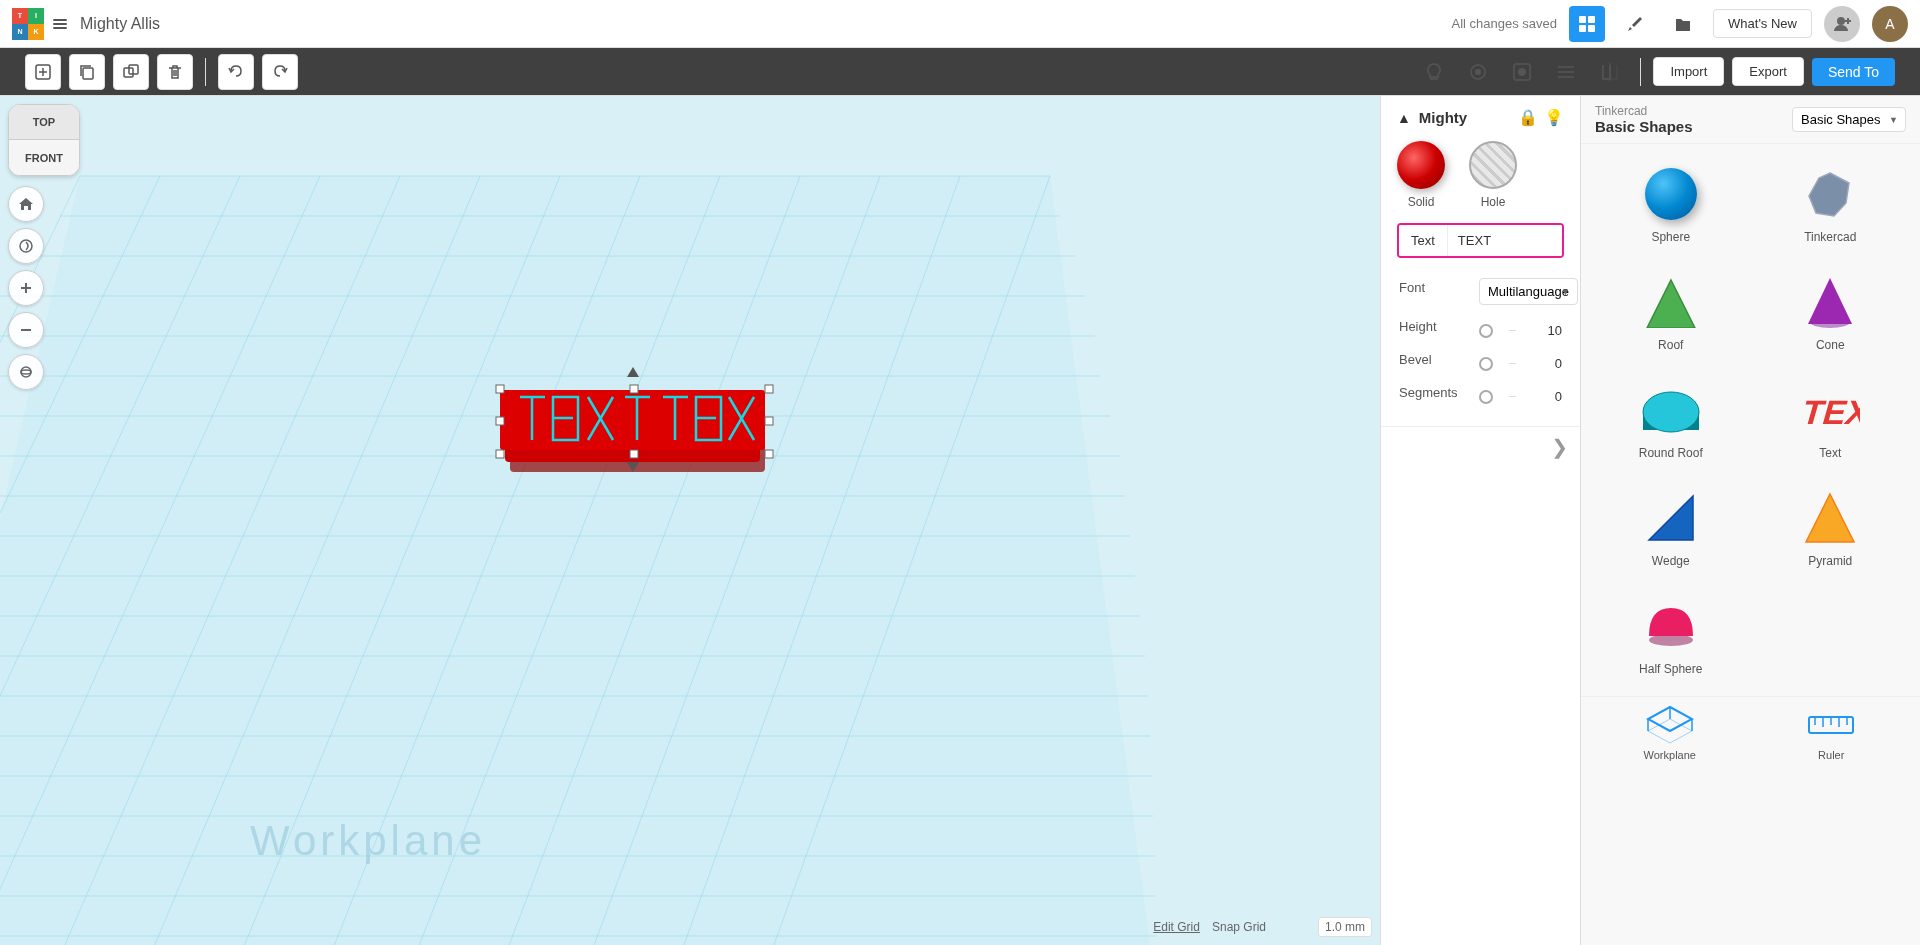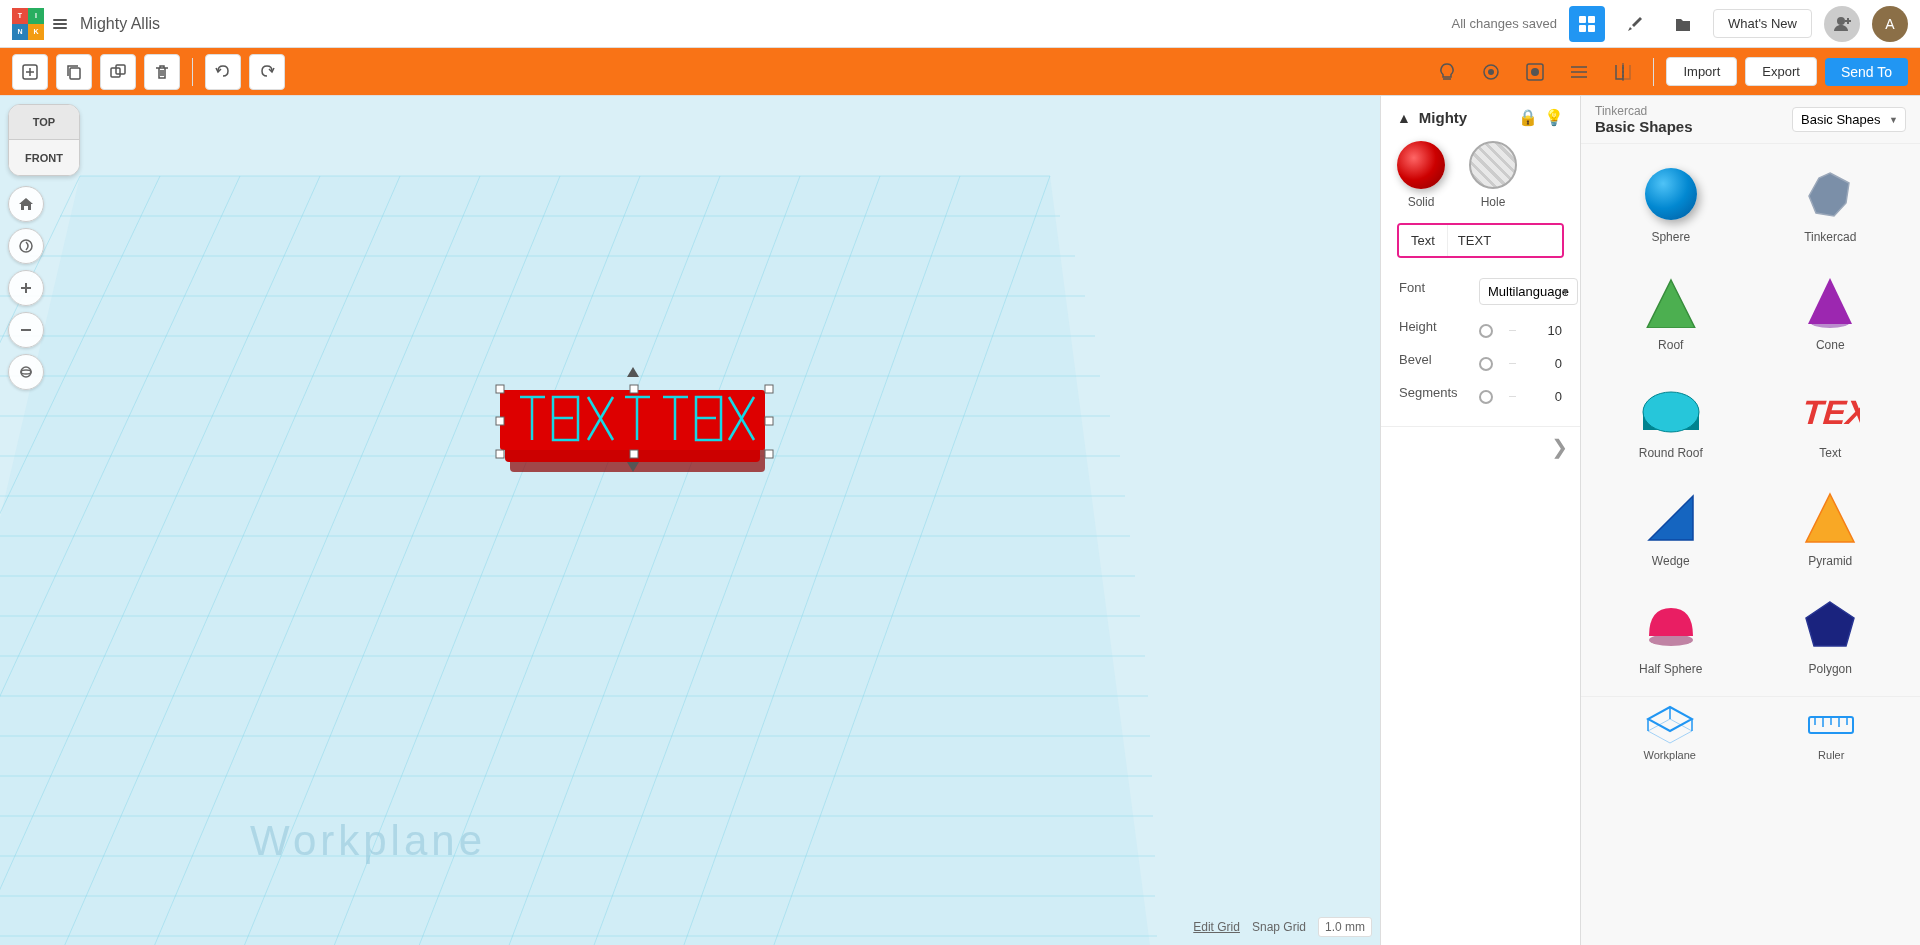--- a/index.html
+++ b/index.html
@@ -53,25 +53,25 @@
     }
     .avatar-btn {
       width: 36px; height: 36px; border-radius: 50%; background: #8B6F47;
       cursor: pointer; border: none; overflow: hidden;
       display: flex; align-items: center; justify-content: center; color: white; font-size: 14px;
     }
 
     
     .toolbar {
       height: 48px;
-      background: #f97316;
+      background: #404040;
       border-bottom: 1px solid #ddd;
       display: flex;
       align-items: center;
-      padding: 0 12px;
+      padding: 0 25px;
       gap: 8px;
       flex-shrink: 0;
     }
     .tool-btn {
       width: 36px; height: 36px; border: 1px solid #ddd; background: #fff;
       border-radius: 4px; display: flex; align-items: center; justify-content: center;
       cursor: pointer; font-size: 16px; color: #555;
     }
     .tool-sep { width: 1px; height: 28px; background: #ddd; margin: 0 4px; }
     .tool-spacer { flex: 1; }
@@ -661,21 +661,21 @@
         <polygon points="148,15 154,25 142,25" fill="#555"></polygon>
 
         <polygon points="148,120 154,110 142,110" fill="#555"></polygon>
       </svg>
     </div>
 
     
     <div style="position:absolute; bottom:8px; right:8px; display:flex; align-items:center; gap:12px; font-size:12px; color:#666;">
       <span style="cursor:pointer; text-decoration:underline;">Edit Grid</span>
       <span>Snap Grid</span>
-      <span style="cursor:pointer; border:1px solid #ddd; padding:2px 6px; border-radius:3px; background:#fff;">1.0 mm</span>
+      <span style="cursor:pointer; border:1px solid #ddd; padding:2px 6px; border-radius:3px; background:#fff;margin-left:40px;">1.0 mm</span>
     </div>
   </div>
 
   <div class="right-panel" style="width:200px; min-width:200px;">
     <div class="shape-panel">
 
       <div class="shape-header">
         <div class="shape-title">
           <span style="cursor:pointer; font-size:14px;">▲</span>
           <span>Mighty</span>
@@ -846,29 +846,20 @@
       <div class="shape-item">
         <div class="shape-thumb">
           <svg width="52" height="52" viewBox="0 0 52 52">
             <ellipse cx="26" cy="40" rx="22" ry="6" fill="#880e4f" opacity="0.5"></ellipse>
             <path d="M4 36 Q4 8 26 8 Q48 8 48 36 Z" fill="#e91e63"></path>
           </svg>
         </div>
         <span class="shape-item-label">Half Sphere</span>
       </div>
 
-      <div class="shape-item">
-        <div class="shape-thumb">
-          <svg width="52" height="52" viewBox="0 0 52 52">
-            <polygon points="26,2 50,18 42,46 10,46 2,18" fill="#1a237e"></polygon>
-            <polygon points="26,2 50,18 42,46 10,46 2,18" fill="none" stroke="#283593" stroke-width="1.5"></polygon>
-          </svg>
-        </div>
-        <span class="shape-item-label">Polygon</span>
-      </div>
 
     </div>
 
     <div style="display:flex; gap:12px; padding:8px 14px; border-top:1px solid #eee;">
       <div style="display:flex; flex-direction:column; align-items:center; gap:4px; cursor:pointer; flex:1;">
         <svg width="48" height="40" viewBox="0 0 48 40">
           <polygon points="24,2 46,14 24,26 2,14" fill="none" stroke="#2196F3" stroke-width="2"></polygon>
           <polygon points="24,14 46,26 24,38 2,26" fill="none" stroke="#2196F3" stroke-width="1" opacity="0.4"></polygon>
           <line x1="24" y1="2" x2="24" y2="14" stroke="#2196F3" stroke-width="1.5"></line>
           <line x1="2" y1="14" x2="2" y2="26" stroke="#2196F3" stroke-width="1.5"></line>

